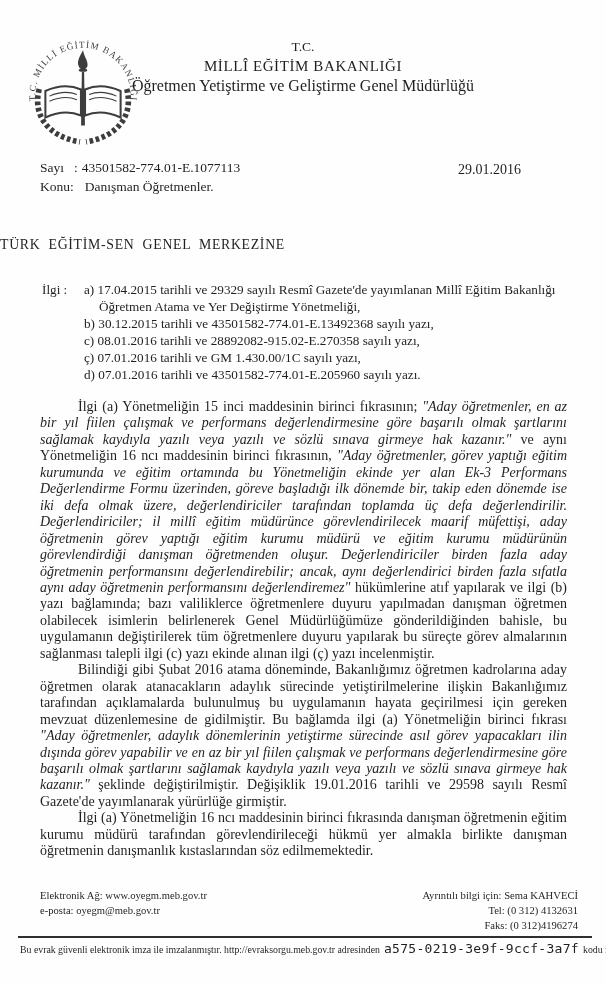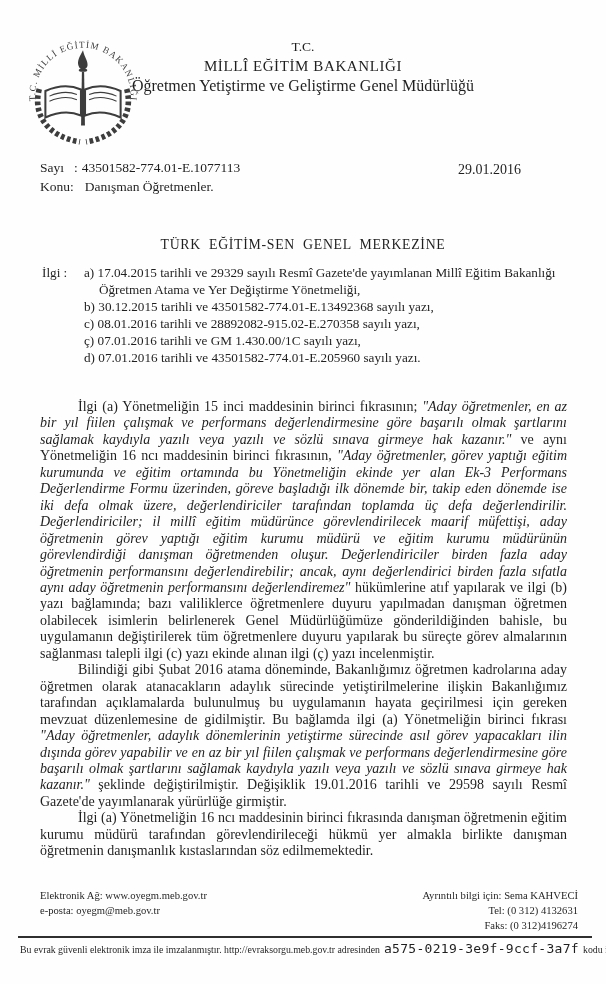--- a/index.html
+++ b/index.html
@@ -17,24 +17,24 @@
   .hdr-ministry{font-size:15px;line-height:20px;letter-spacing:0.6px;}
   .hdr-directorate{font-size:16px;line-height:20px;}
   
   .meta{position:absolute;left:40px;top:159px;font-size:13.5px;line-height:18.5px;}
   .meta .row span{display:inline;}
   .sayi-label{margin-right:10px;}
   .sayi-colon{margin-right:4px;}
   .konu-label{margin-right:11px;}
   .date{position:absolute;left:458px;top:162px;font-size:14px;}
   
-  .recipient{position:absolute;left:0;right:0;top:237px;text-align:center;
+  .recipient{position:absolute;left:0;right:0;top:237px;
     font-size:13.8px;letter-spacing:0.7px;word-spacing:4px;}
   
-  .references{position:absolute;left:42px;right:38px;top:264px;display:flex;
+  .references{position:absolute;left:42px;right:38px;top:281px;display:flex;
     font-size:13.2px;line-height:17px;}
   .ref-label{width:42px;flex:0 0 42px;}
   .ref-items{flex:1;font-family:Liberation Serif, serif;}
   .ref-item{padding-left:15px;text-indent:-15px;}
   
   .body-text{position:absolute;left:40px;right:39px;top:399px;
     font-size:14px;line-height:16.45px;text-align:justify;}
   .body-text p{margin:0;text-indent:38px;}
   .seg-italic{font-style:italic;}
   

